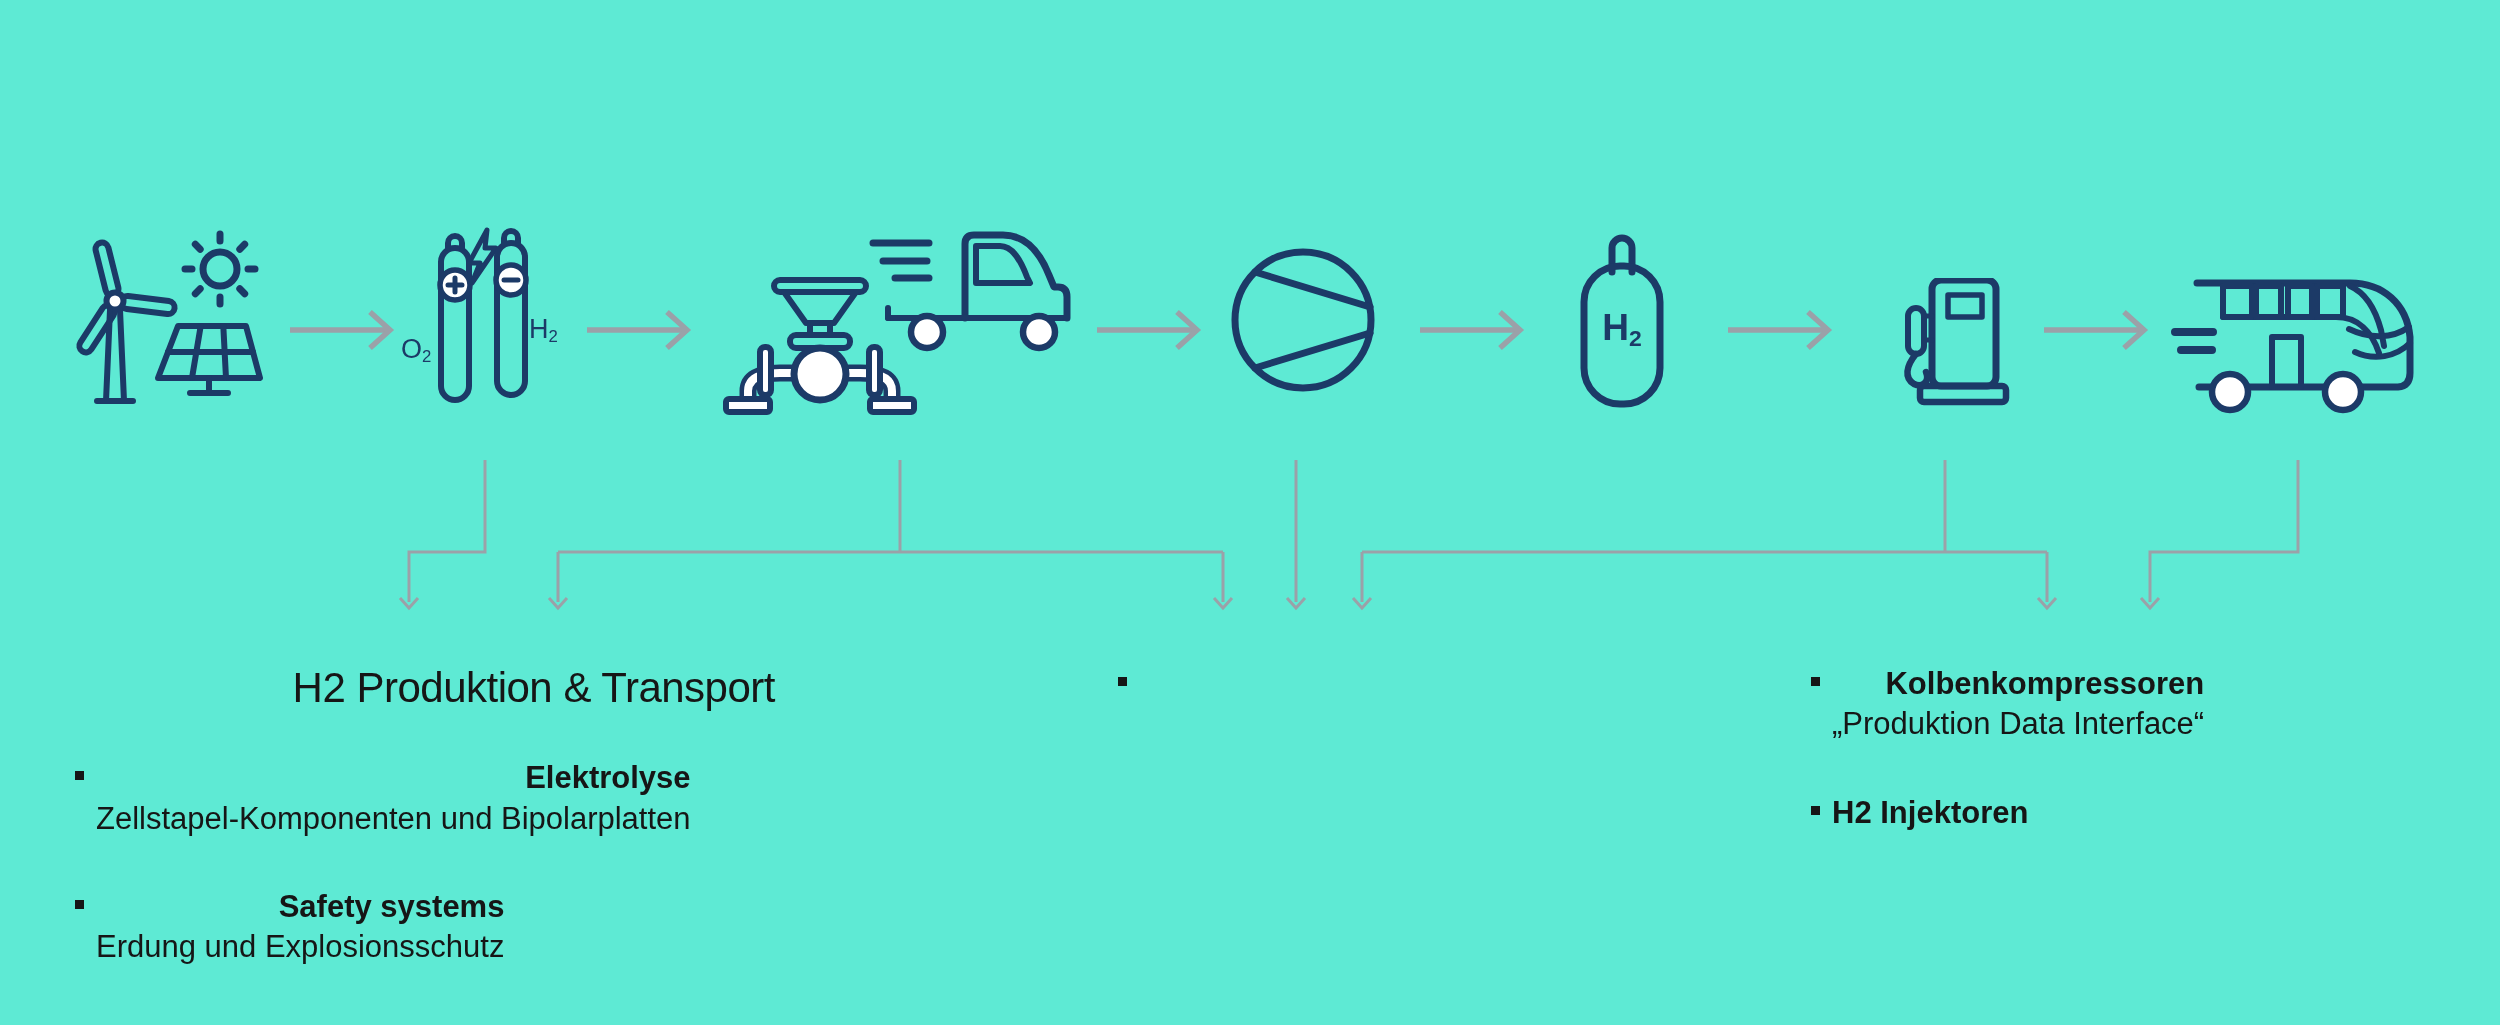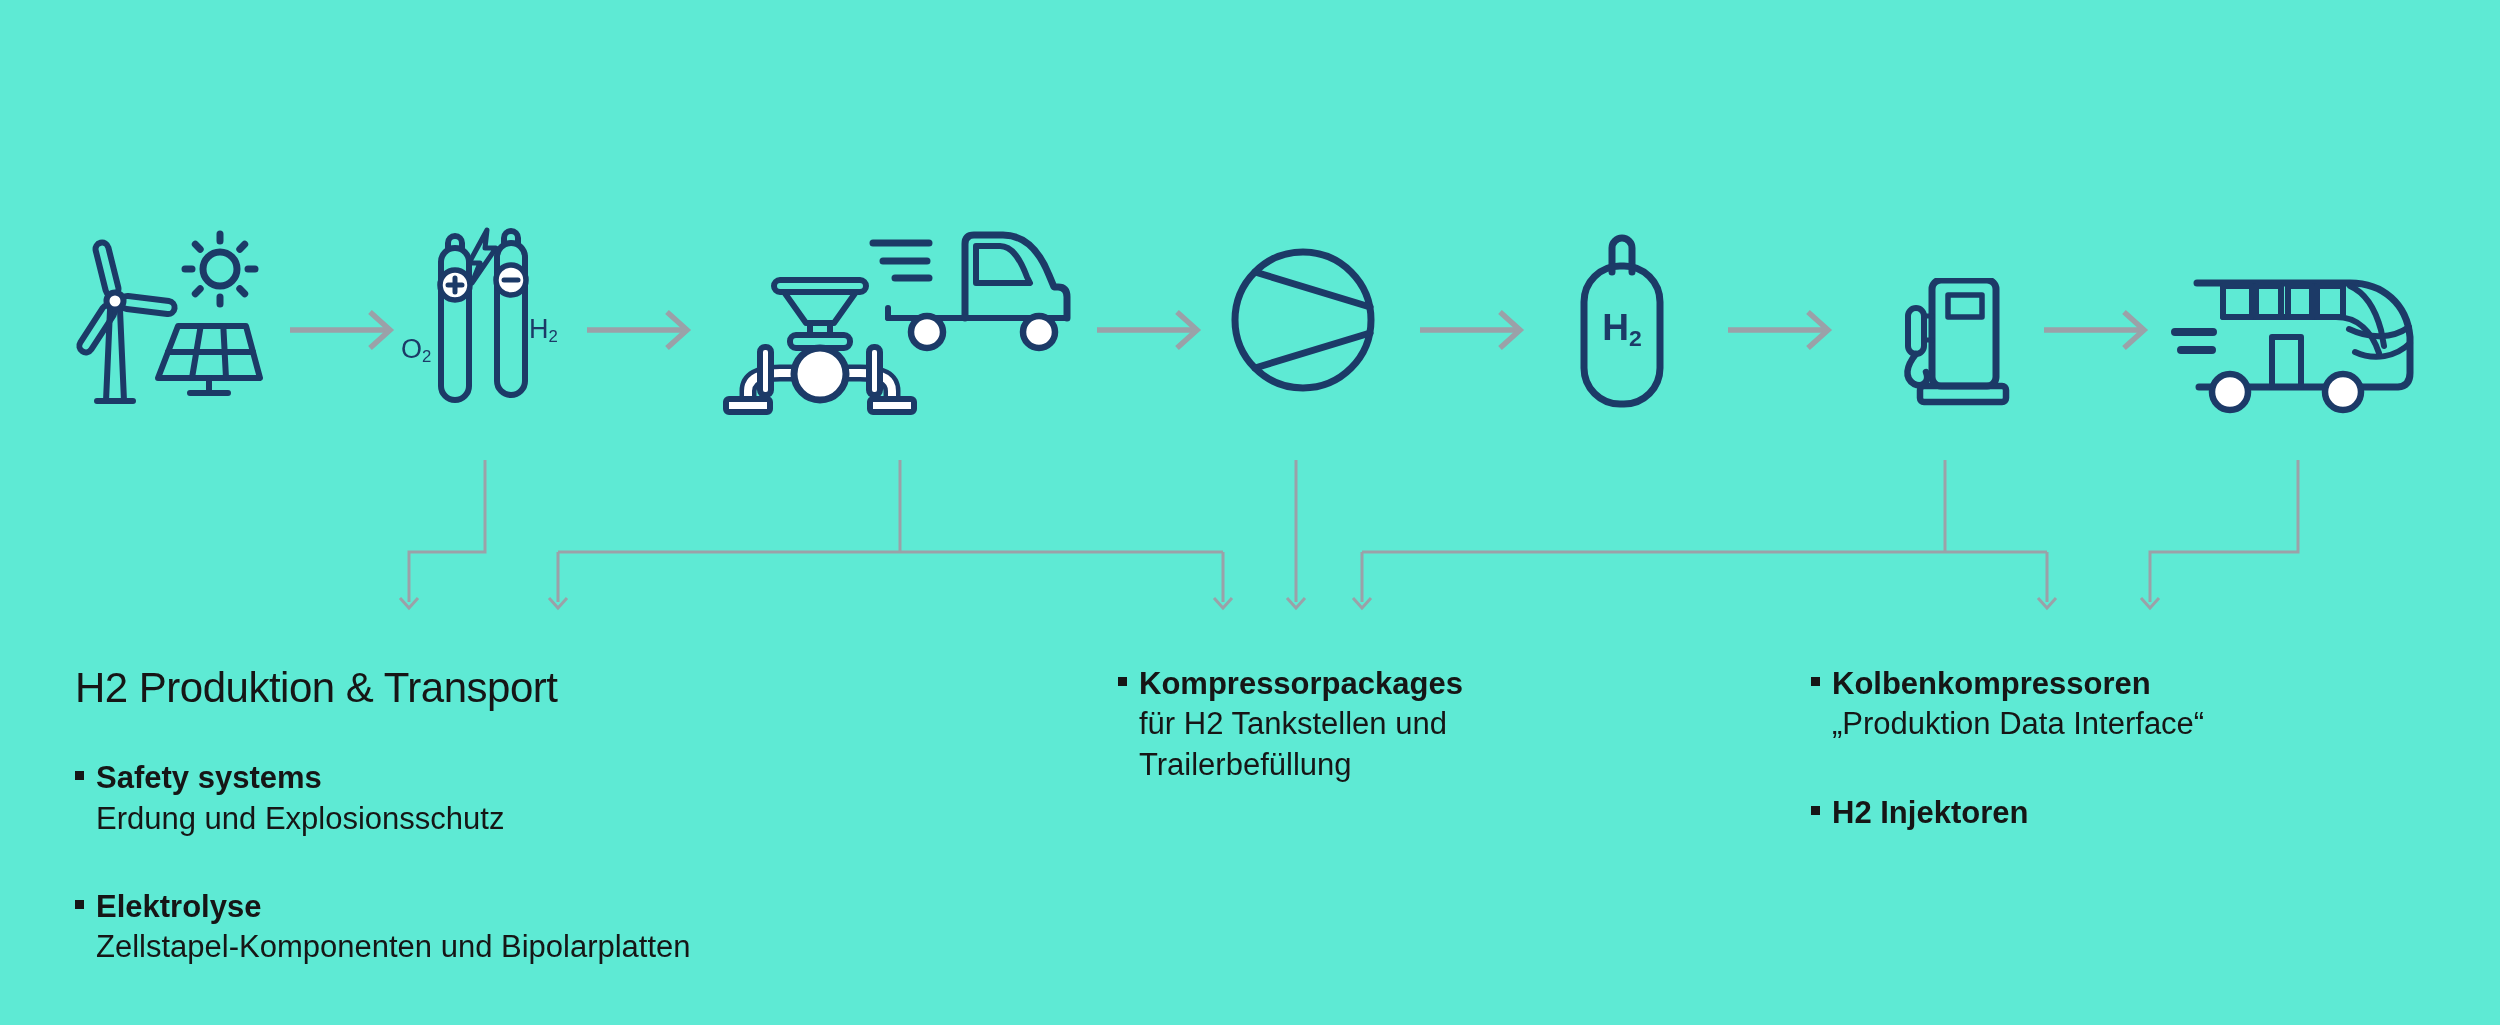--- a/index.html
+++ b/index.html
@@ -25,21 +25,21 @@
   
   #connectors{position:absolute;left:0;top:450px;}
   #connectors *{stroke:#9ba1a8;fill:none;stroke-width:3;stroke-linecap:butt;stroke-linejoin:miter;}
 
   
   .ilabel{position:absolute;color:#1c3a67;font-size:27px;line-height:1;}
   .ilabel.tank{font-weight:bold;font-size:37px;text-align:center;}
   .subsc{font-size:0.62em;vertical-align:-0.24em;}
 
   
-  .text-col{position:absolute;top:664px;color:#161616;}
+  .text-col{position:absolute;top:664px;color:#161616;text-align:right;}
   .text-col h2{margin:0 0 46px 0;font-size:42px;font-weight:400;letter-spacing:-0.5px;line-height:1.15;}
   .item{display:flex;align-items:flex-start;margin-bottom:48px;}
   .bullet{flex:0 0 auto;width:9px;height:9px;background:#161616;margin:13px 12px 0 0;}
   .item-title{font-weight:700;font-size:31px;line-height:1.3;}
   .item-desc{font-weight:400;font-size:31px;line-height:1.3;white-space:pre-line;}
 </style>
 </head>
 <body>
 
 <div class="canvas">
@@ -202,41 +202,36 @@
 
     <path d="M2298,10 V102 H2150 V152"></path>
       <polyline points="2141,148 2150,158 2159,148"></polyline>
   </svg>
 
   <section class="text-col" style="left:75px;width:700px">
     <h2>H2 Produktion &amp; Transport</h2>
     <div class="item">
       <span class="bullet"></span>
       <div>
+        <div class="item-title">Elektrolyse</div>
+        <div class="item-desc">Zellstapel-Komponenten und Bipolarplatten</div>
+      </div>
+    </div>
+    <div class="item">
+      <span class="bullet"></span>
+      <div>
         <div class="item-title">Safety systems</div>
         <div class="item-desc">Erdung und Explosionsschutz</div>
       </div>
     </div>
-    <div class="item">
-      <span class="bullet"></span>
-      <div>
-        <div class="item-title">Elektrolyse</div>
-        <div class="item-desc">Zellstapel-Komponenten und Bipolarplatten</div>
-      </div>
-    </div>
   </section>
 
   <section class="text-col" style="left:1118px;width:620px">
     <div class="item">
       <span class="bullet"></span>
-      <div>
-        <div class="item-title">Kompressorpackages</div>
-        <div class="item-desc">für H2 Tankstellen und
-Trailerbefüllung</div>
-      </div>
     </div>
   </section>
 
   <section class="text-col" style="left:1811px;width:680px">
     <div class="item">
       <span class="bullet"></span>
       <div>
         <div class="item-title">Kolbenkompressoren</div>
         <div class="item-desc">„Produktion Data Interface“</div>
       </div>

